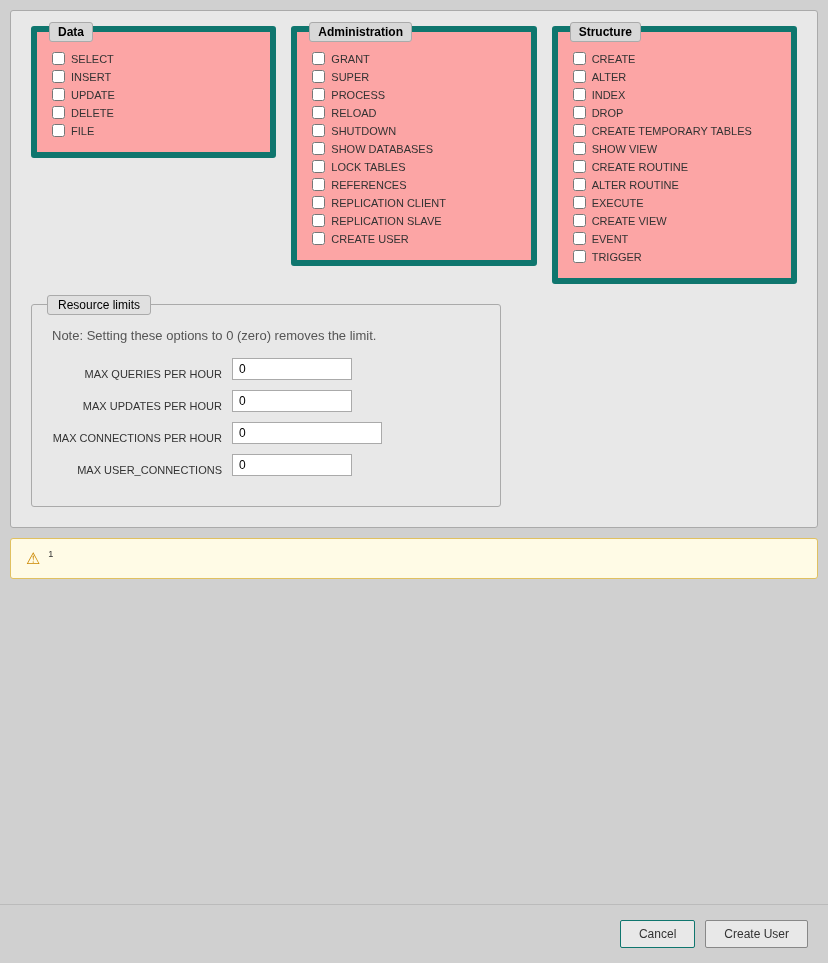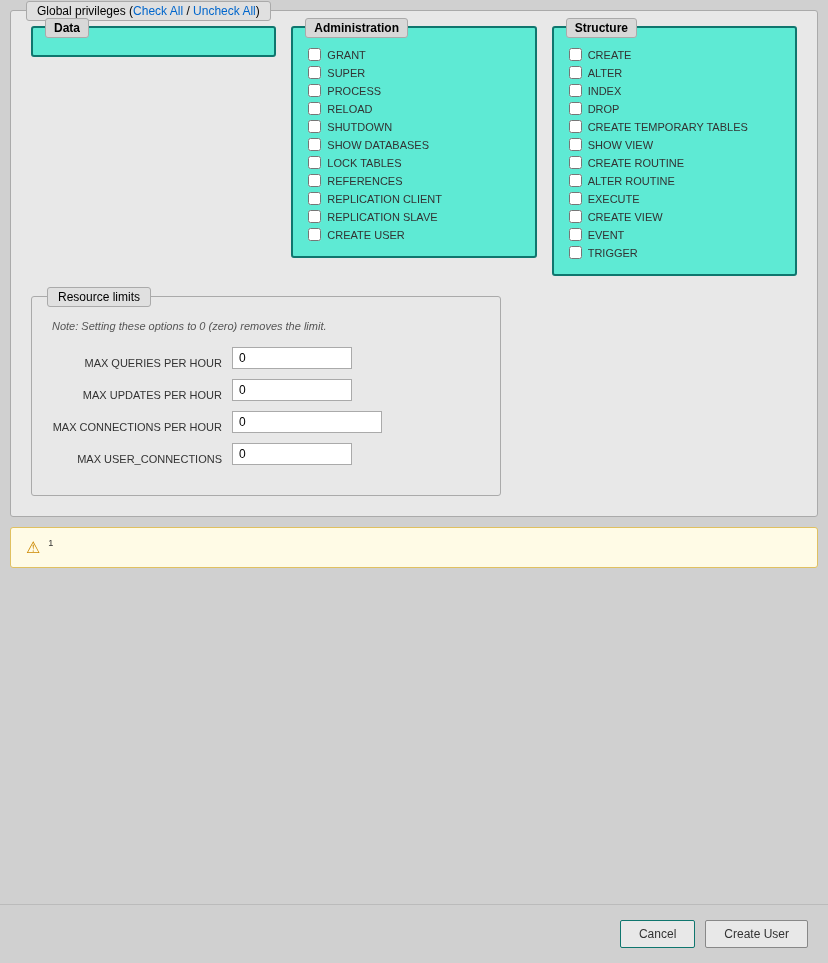--- a/index.html
+++ b/index.html
@@ -52,22 +52,22 @@
       font-size: 11px;
     }
 
     .privileges-grid {
       display: flex;
       gap: 15px;
       align-items: flex-start;
     }
 
     .priv-section {
-      border: 2px solid #0f766e;
-      background: #5eead4;
+      border: 6px solid #0f766e;
+      background: #fca5a5;
       border-radius: 3px;
       padding: 12px 15px 15px 15px;
       position: relative;
       flex: 1;
     }
 
     .priv-section-legend {
       position: absolute;
       top: -10px;
       left: 12px;
@@ -118,25 +118,24 @@
       left: 15px;
       background: #e0e0e0;
       border: 1px solid #aaa;
       border-radius: 3px;
       padding: 2px 10px;
       font-size: 12px;
       font-weight: normal;
     }
 
     .resource-note {
-      font-style: italic;
       color: #555;
       margin-bottom: 15px;
       margin-top: 8px;
-      font-size: 11px;
+      font-size: 13px;
     }
 
     .resource-row {
       display: flex;
       align-items: flex-end;
       margin-bottom: 10px;
       gap: 10px;
     }
 
     .resource-label {
@@ -202,29 +201,48 @@
       background: #e8e8e8;
       border: 1px solid #888;
     }
   </style>
 </head>
 <body>
 
 <div class="main-container">
 
   <div class="fieldset-box">
-    <div class="fieldset-legend">
-      <span>Global privileges (</span><a href="#">Check All</a><span> / </span><a href="#">Uncheck All</a><span>)</span>
-    </div>
 
 
     <div class="privileges-grid">
 
       <div class="priv-section">
         <div class="priv-section-legend">Data</div>
+        <ul class="priv-list">
+          <li class="priv-item">
+            <input type="checkbox" style="">
+            <span>SELECT</span>
+          </li>
+          <li class="priv-item">
+            <input type="checkbox" style="">
+            <span>INSERT</span>
+          </li>
+          <li class="priv-item">
+            <input type="checkbox" style="">
+            <span>UPDATE</span>
+          </li>
+          <li class="priv-item">
+            <input type="checkbox" style="">
+            <span>DELETE</span>
+          </li>
+          <li class="priv-item">
+            <input type="checkbox" style="">
+            <span>FILE</span>
+          </li>
+        </ul>
       </div>
 
       <div class="priv-section">
         <div class="priv-section-legend">Administration</div>
         <ul class="priv-list">
           <li class="priv-item">
             <input type="checkbox" style="">
             <span>GRANT</span>
           </li>
           <li class="priv-item">

